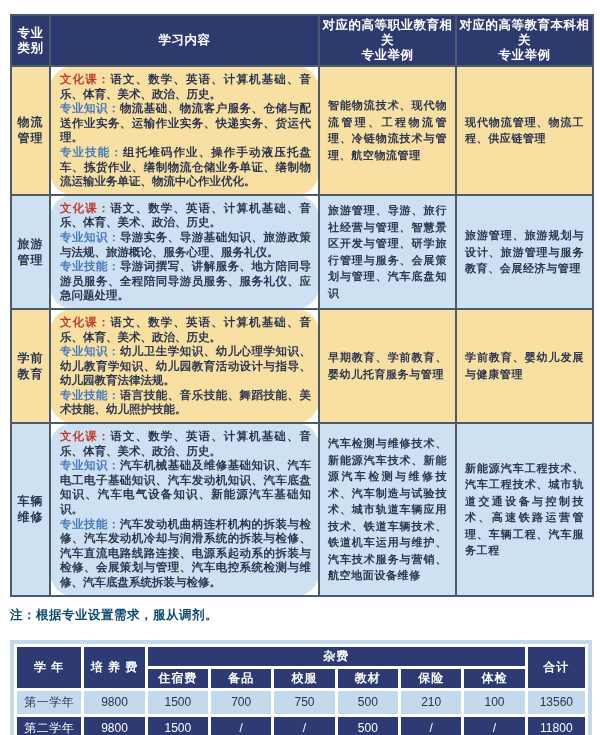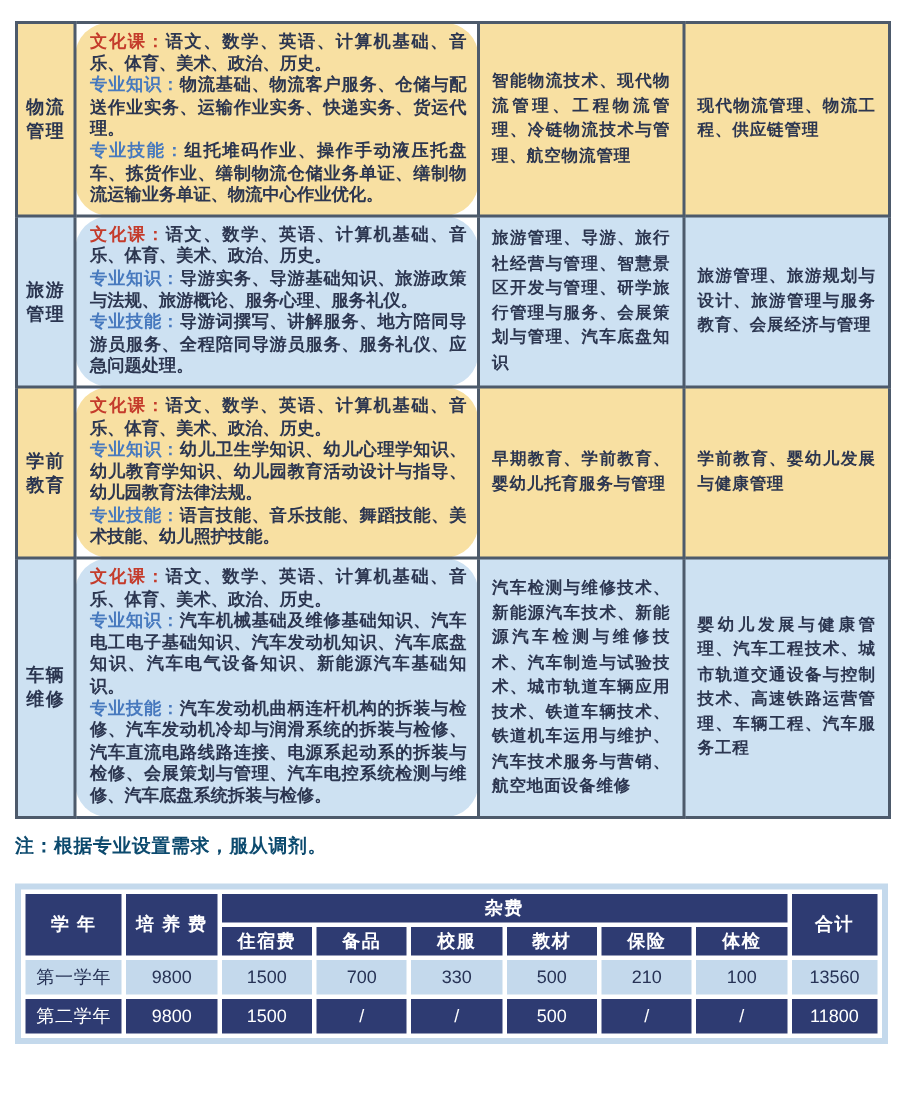--- a/index.html
+++ b/index.html
@@ -73,20 +73,29 @@
 <body>
 
 <table class="majors">
   <colgroup>
     <col style="width:39px">
       <col style="width:269px">
       <col style="width:137px">
       <col style="width:137px">
   </colgroup>
   <tbody>
+      <tr>
+    <th class="pre">专业
+类别</th>
+    <th>学习内容</th>
+    <th class="pre">对应的高等职业教育相关
+专业举例</th>
+    <th class="pre">对应的高等教育本科相关
+专业举例</th>
+  </tr>
 
   <tr class="row-yellow">
     <td class="cat pre" style="height:103px">物流
 管理</td>
     <td class="content">
       <div class="sec"><span class="lbl-red">文化课：</span><span>语文、数学、英语、计算机基础、音乐、体育、美术、政治、历史。</span></div>
       <div class="sec"><span class="lbl-blue">专业知识：</span><span>物流基础、物流客户服务、仓储与配送作业实务、运输作业实务、快递实务、货运代理。</span></div>
       <div class="sec"><span class="lbl-blue">专业技能：</span><span>组托堆码作业、操作手动液压托盘车、拣货作业、缮制物流仓储业务单证、缮制物流运输业务单证、物流中心作业优化。</span></div>
     </td>
     <td class="ex">智能物流技术、现代物流管理、工程物流管理、冷链物流技术与管理、航空物流管理</td>
@@ -119,21 +128,21 @@
 
   <tr class="row-blue">
     <td class="cat pre" style="height:140px">车辆
 维修</td>
     <td class="content">
       <div class="sec"><span class="lbl-red">文化课：</span><span>语文、数学、英语、计算机基础、音乐、体育、美术、政治、历史。</span></div>
       <div class="sec"><span class="lbl-blue">专业知识：</span><span>汽车机械基础及维修基础知识、汽车电工电子基础知识、汽车发动机知识、汽车底盘知识、汽车电气设备知识、新能源汽车基础知识。</span></div>
       <div class="sec"><span class="lbl-blue">专业技能：</span><span>汽车发动机曲柄连杆机构的拆装与检修、汽车发动机冷却与润滑系统的拆装与检修、汽车直流电路线路连接、电源系起动系的拆装与检修、会展策划与管理、汽车电控系统检测与维修、汽车底盘系统拆装与检修。</span></div>
     </td>
     <td class="ex">汽车检测与维修技术、新能源汽车技术、新能源汽车检测与维修技术、汽车制造与试验技术、城市轨道车辆应用技术、铁道车辆技术、铁道机车运用与维护、汽车技术服务与营销、航空地面设备维修</td>
-    <td class="ex">婴幼儿发展与健康管理、汽车工程技术、城市轨道交通设备与控制技术、高速铁路运营管理、车辆工程、汽车服务工程</td>
+    <td class="ex">新能源汽车工程技术、汽车工程技术、城市轨道交通设备与控制技术、高速铁路运营管理、车辆工程、汽车服务工程</td>
   </tr>
 </tbody>
   </table>
 
 <div class="note">注：根据专业设置需求，服从调剂。</div>
 
 <div class="fees-wrap">
 <table class="fees">
   <colgroup>
     <col style="width:64px">
@@ -159,21 +168,21 @@
     <th>校服</th>
     <th>教材</th>
     <th>保险</th>
     <th>体检</th>
   </tr>
   <tr>
     <td class="cell-light year-cell">第一学年</td>
     <td class="cell-light">9800</td>
     <td class="cell-light">1500</td>
     <td class="cell-light">700</td>
-    <td class="cell-light">330</td>
+    <td class="cell-light">750</td>
     <td class="cell-light">500</td>
     <td class="cell-light">210</td>
     <td class="cell-light">100</td>
     <td class="cell-light">13560</td>
   </tr>
   <tr>
     <td class="cell-dark year-cell">第二学年</td>
     <td class="cell-dark">9800</td>
     <td class="cell-dark">1500</td>
     <td class="cell-dark">/</td>

